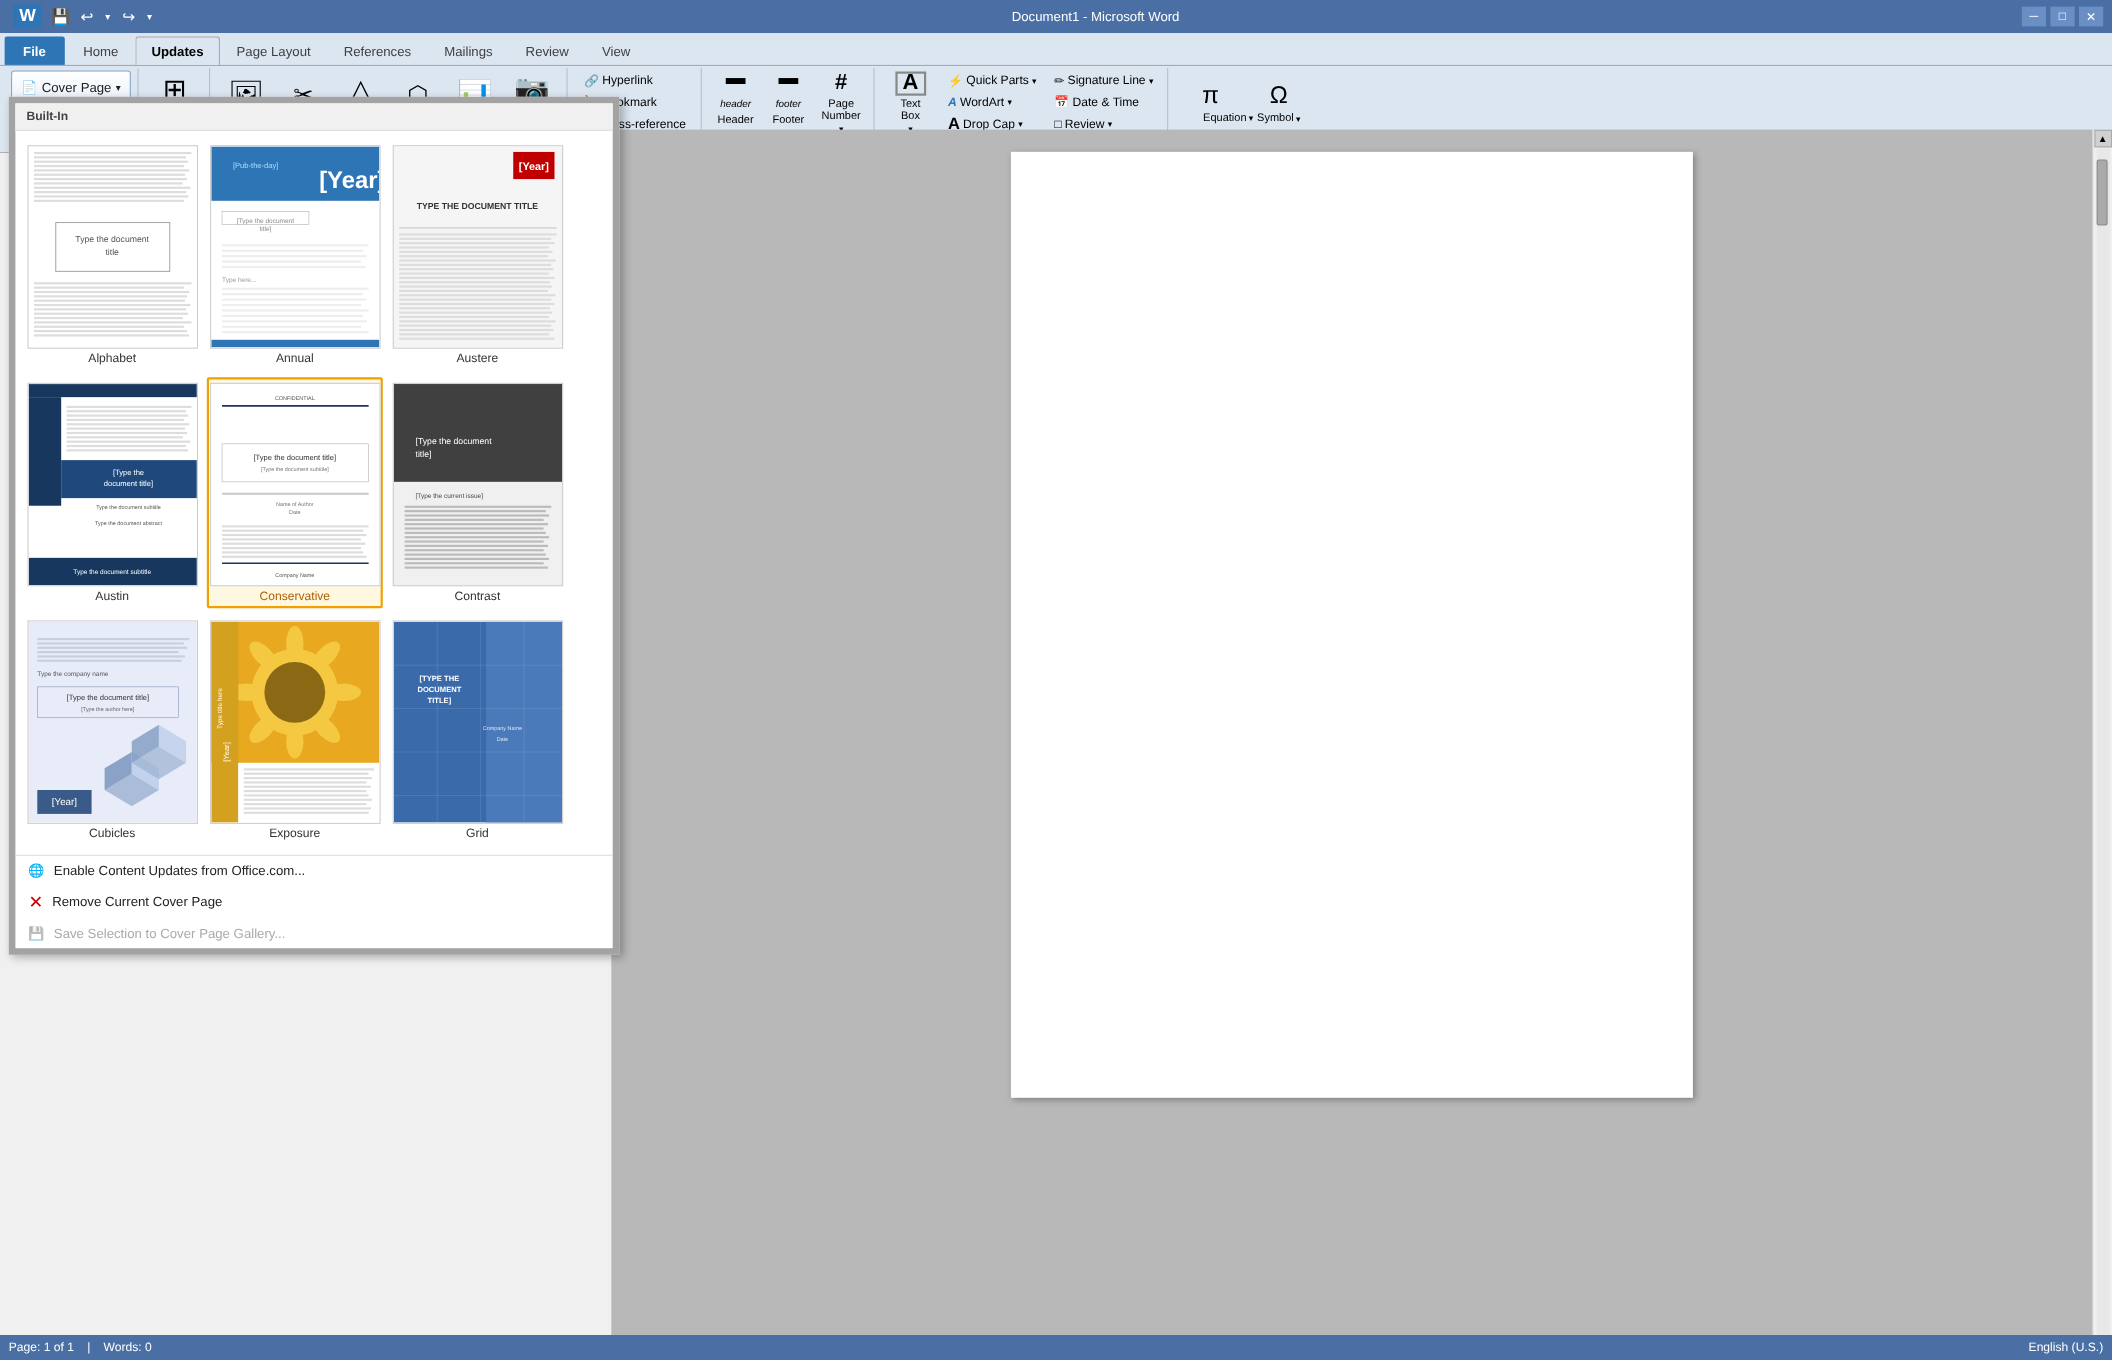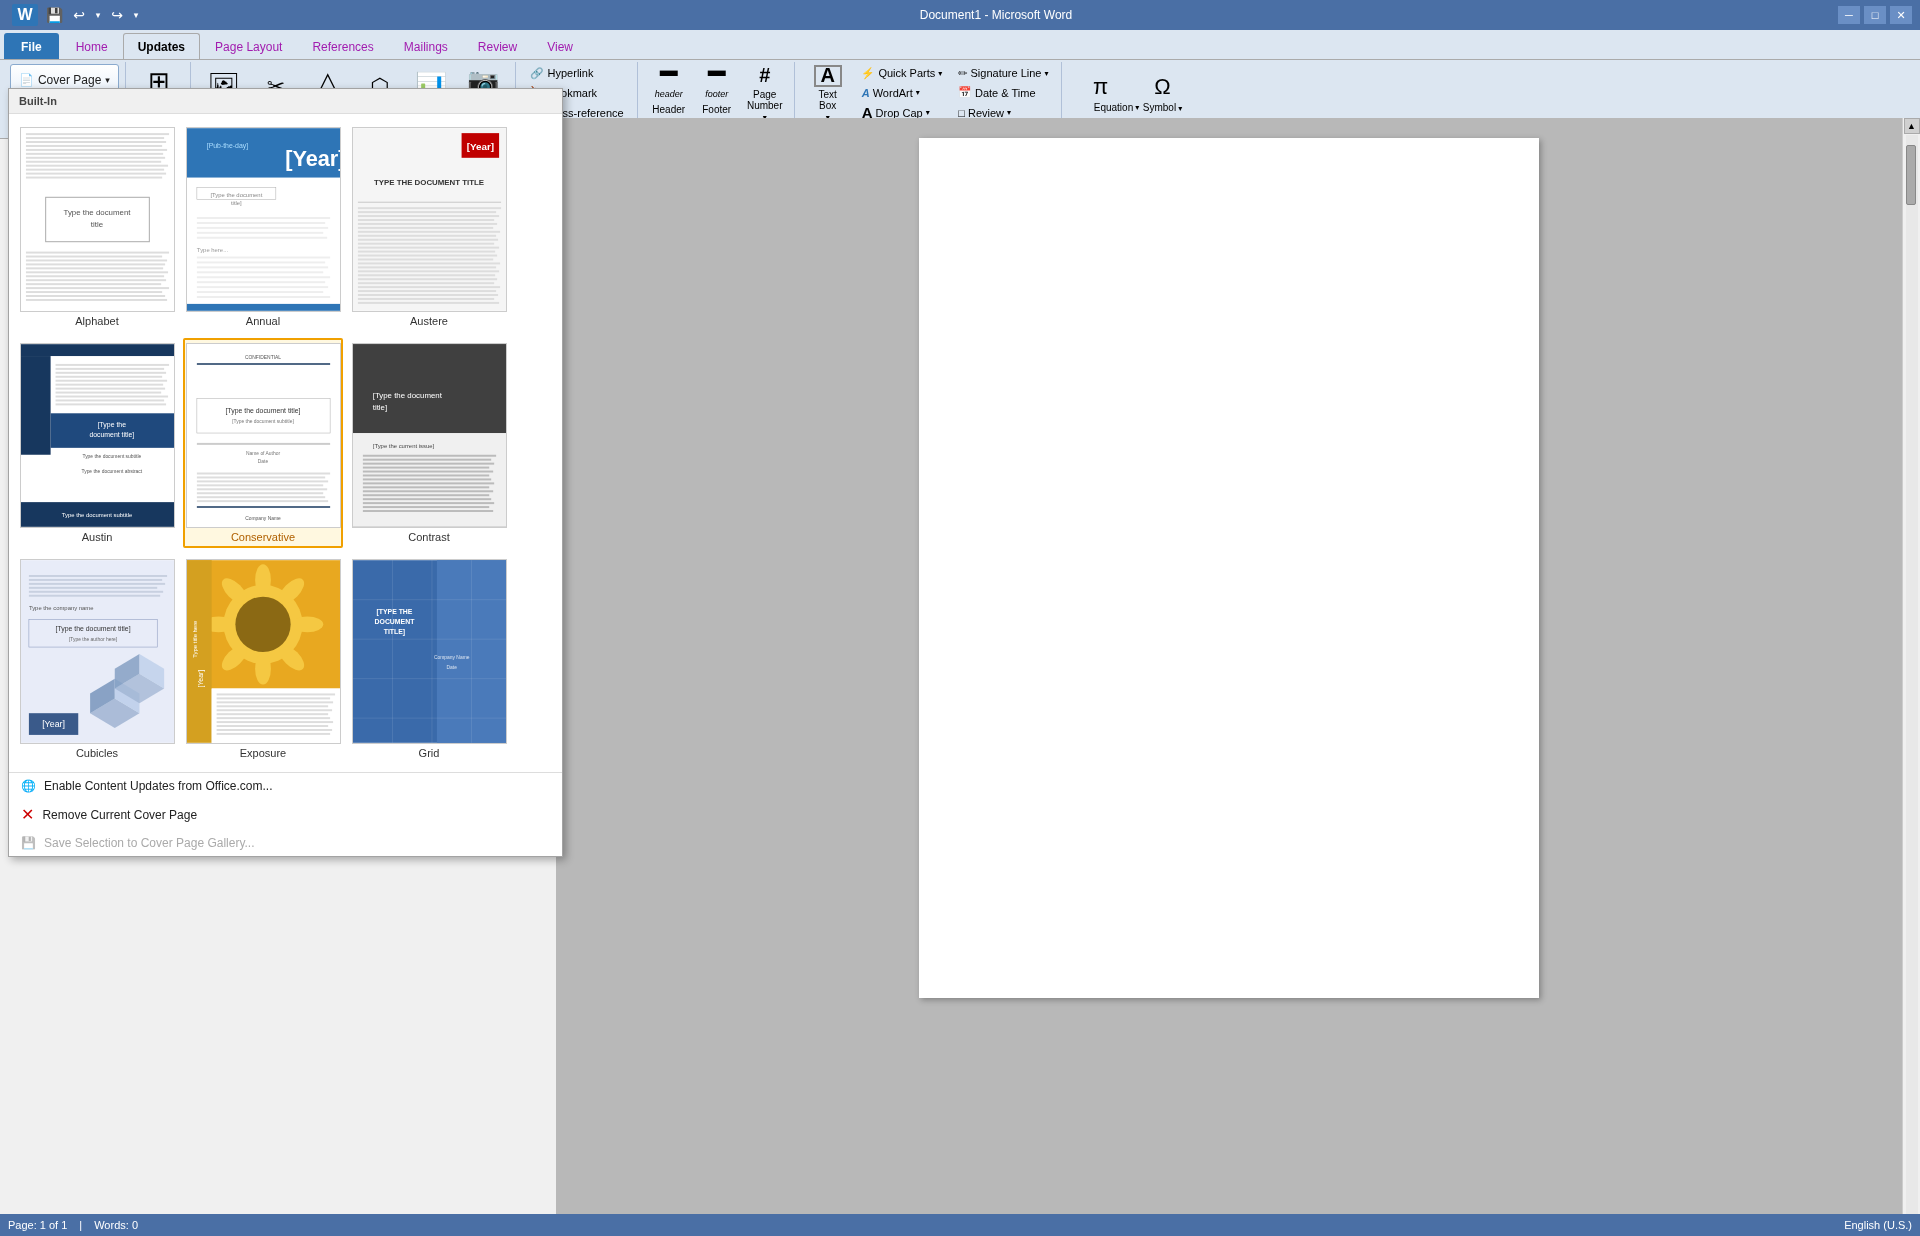--- a/index.html
+++ b/index.html
@@ -21,21 +21,21 @@
 
     
     .ribbon { background: #dce6f1; border-bottom: 1px solid #aaa; }
 
     
     .quick-access { background: #4a6fa5; height: 26px; display: flex; align-items: center; padding: 0 4px; gap: 2px; }
     .qa-btn { width: 22px; height: 20px; background: transparent; border: none; color: white; cursor: pointer; font-size: 14px; display: flex; align-items: center; justify-content: center; border-radius: 2px; }
 
     
     .tab-bar { background: #dce6f1; display: flex; align-items: flex-end; padding: 0 4px; height: 30px; border-bottom: 1px solid #aaa; }
-    .tab { padding: 4px 14px; cursor: pointer; font-size: 12px; color: #a21caf; border: 1px solid transparent; border-bottom: none; border-radius: 3px 3px 0 0; height: 26px; display: flex; align-items: center; }
+    .tab { padding: 4px 14px; cursor: pointer; font-size: 12px; color: #404040; border: 1px solid transparent; border-bottom: none; border-radius: 3px 3px 0 0; height: 26px; display: flex; align-items: center; }
     .tab.active { background: #dce6f1; border-color: #aaa; border-bottom-color: #dce6f1; font-weight: bold; color: #000; }
     .file-tab { background: #2e75b6; color: white; border-radius: 3px 3px 0 0; padding: 4px 16px; font-weight: bold; margin-right: 2px; }
 
     
     .ribbon-content { background: #dce6f1; padding: 4px 8px 4px 8px; display: flex; gap: 2px; align-items: stretch; }
 
     
     .cover-page-btn {
       background: linear-gradient(to bottom, #fff 0%, #e8f0fa 100%);
       border: 1px solid #8aaace;
@@ -49,21 +49,21 @@
       height: 32px;
       color: #222;
     }
 
     
     .dropdown-panel {
       position: absolute;
       top: 88px;
       left: 8px;
       background: white;
-      border: 1px solid #a3a3a3;
+      border: 6px solid #a3a3a3;
       box-shadow: 3px 3px 8px rgba(0,0,0,0.3);
       width: 555px;
       z-index: 1000;
       padding: 0;
     }
     .dropdown-panel-header {
       background: #f0f0f0;
       padding: 6px 10px;
       font-size: 11px;
       font-weight: bold;

